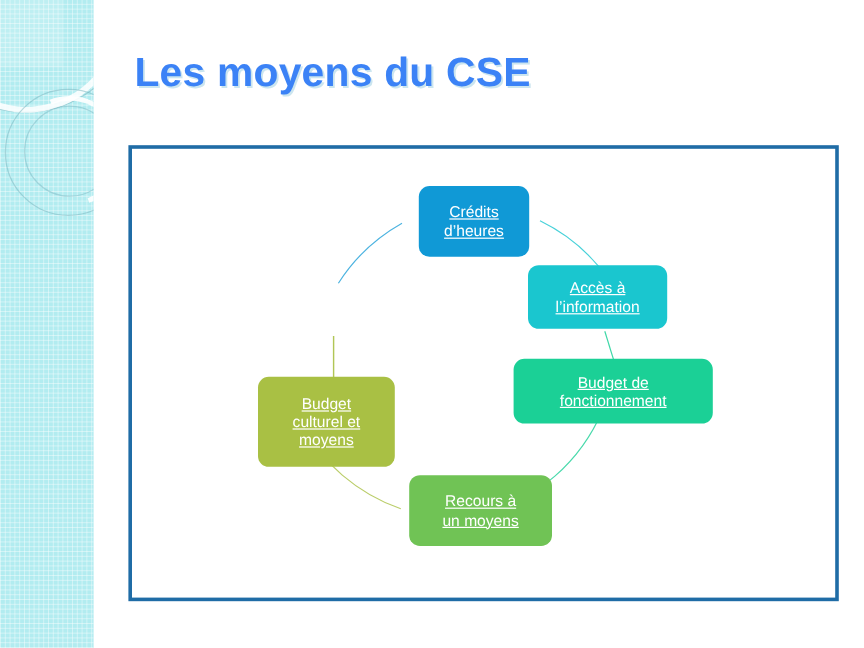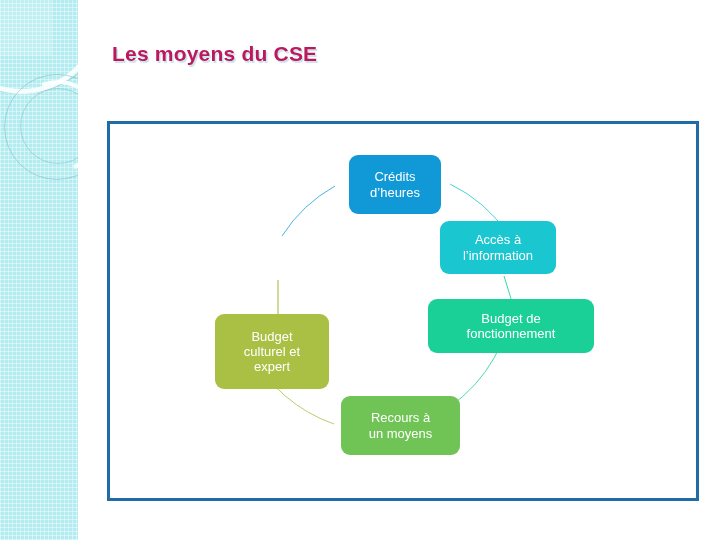--- a/index.html
+++ b/index.html
@@ -68,23 +68,23 @@
     left: 0; top: 0;
     width: 52px; height: 56px;
     background: rgba(255,255,255,.16);
   }
 
   
   #slide-title {
     position: absolute;
     left: 112px;
     top: 42px;
-    font-size: 21px;
+    font-size: 34px;
     font-weight: bold;
-    color: #be185d;
+    color: #3b82f6;
     letter-spacing: .2px;
     text-shadow: 1.5px 1.5px 0 rgba(200,228,238,.95);
     white-space: nowrap;
   }
 
   
   #content-frame {
     position: absolute;
     left: 107px;
     top: 121px;
@@ -115,21 +115,21 @@
     border-radius: 9px;
     color: #ffffff;
     display: flex;
     align-items: center;
     justify-content: center;
     text-align: center;
     font-size: 13px;
     line-height: 1.18;
     padding: 4px 6px;
   }
-  .node span { display: block; }
+  .node span { display: block; text-decoration: underline; }
 </style>
 </head>
 <body>
 
 <div id="sidebar">
   <div class="deco-block"></div>
   <div class="deco deco-ring-a"></div>
   <div class="deco deco-swoosh-a"></div>
   <div class="deco deco-ring-b"></div>
   <div class="deco deco-ring-c"></div>
@@ -182,19 +182,19 @@
       <div>
         <span>Recours à</span>
         <span>un moyens</span>
       </div>
     </div>
 
     <div class="node" style="left:105px; top:190px; width:114px; height:75px; background:#a9c044;align-items:center;">
       <div>
         <span>Budget</span>
         <span>culturel et</span>
-        <span>expert</span>
+        <span>moyens</span>
       </div>
     </div>
 
 
   </div>
 </div>
 
 </body></html>

